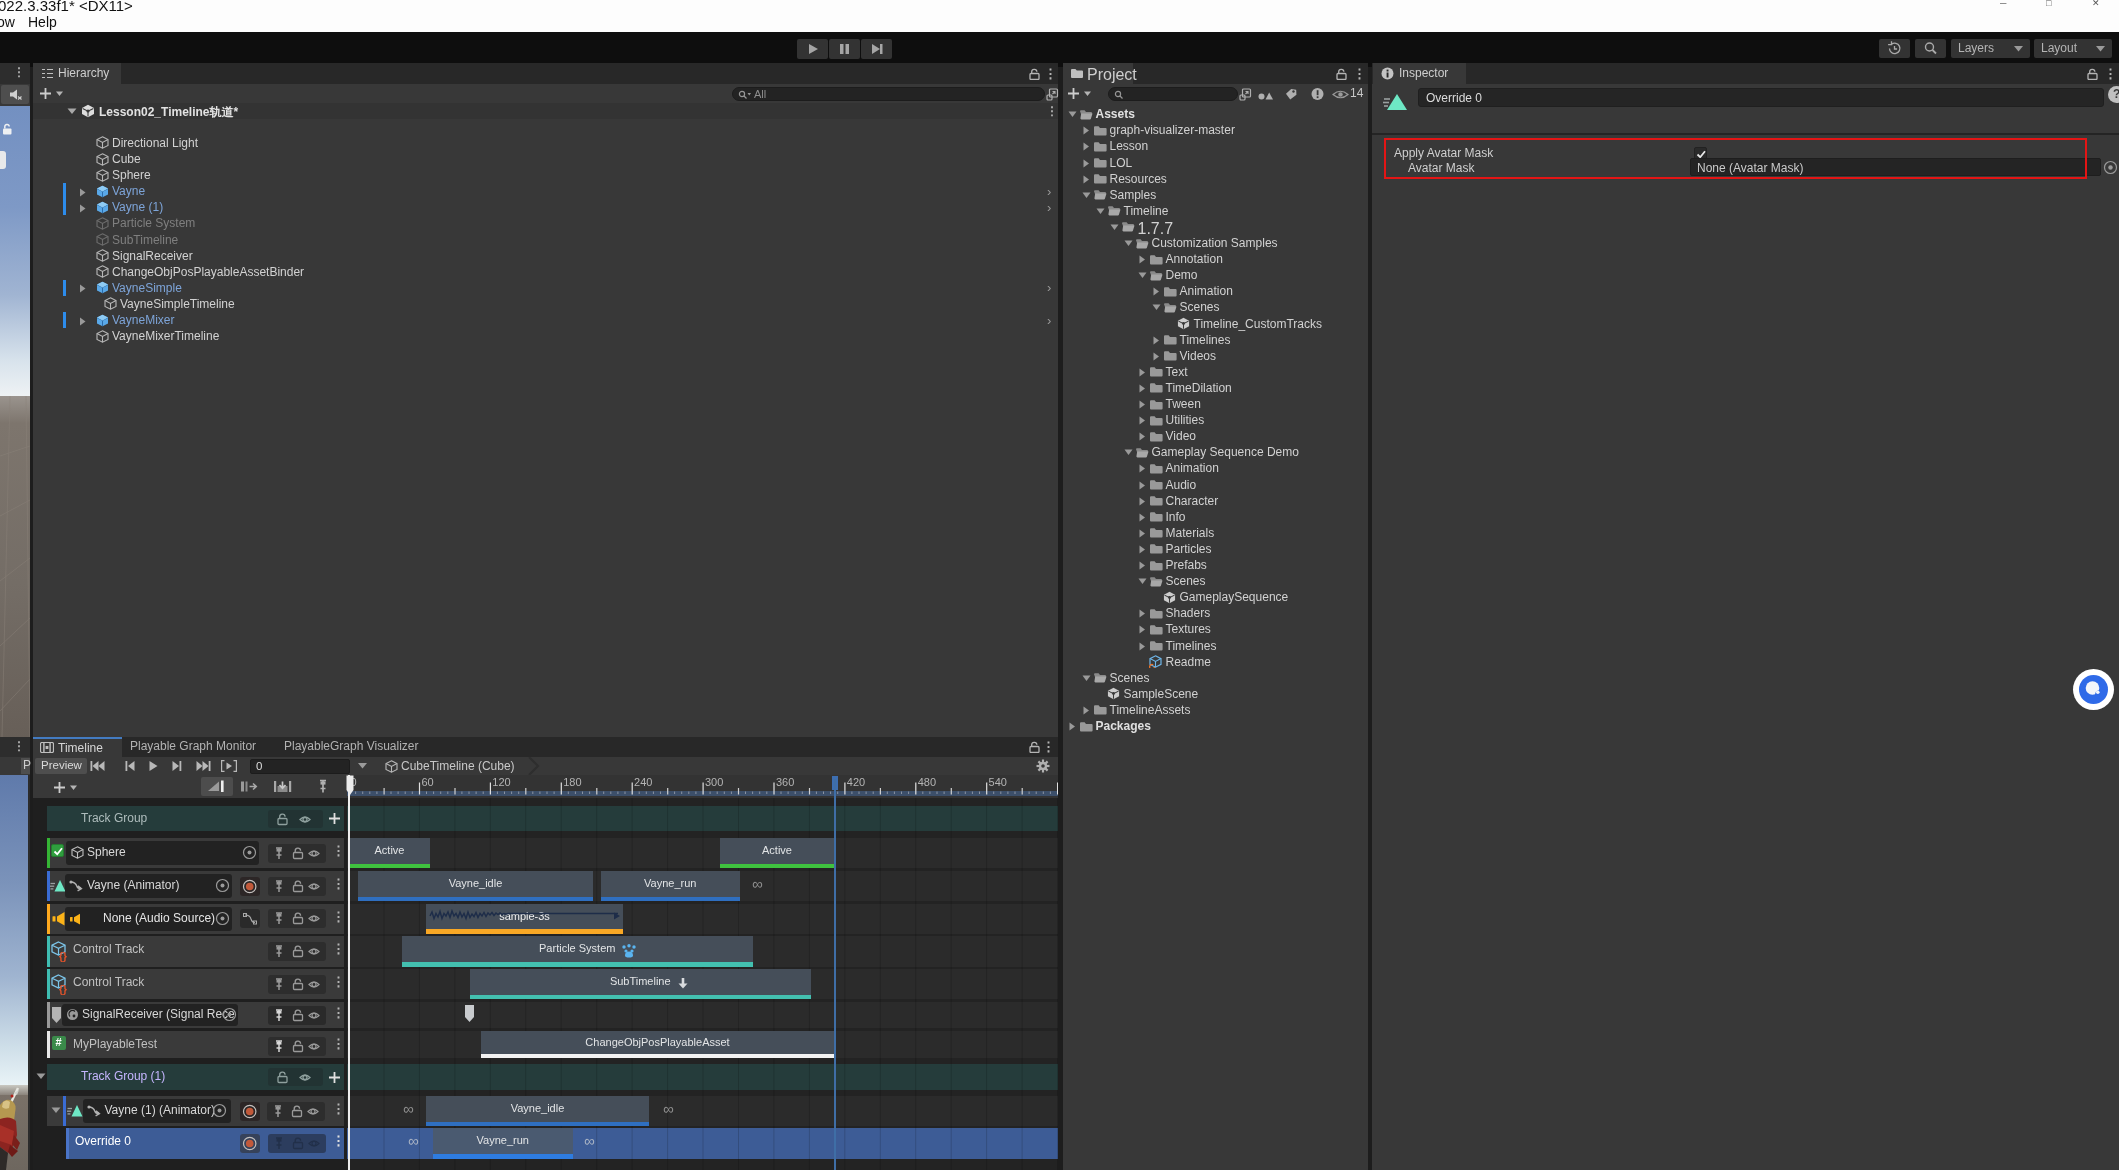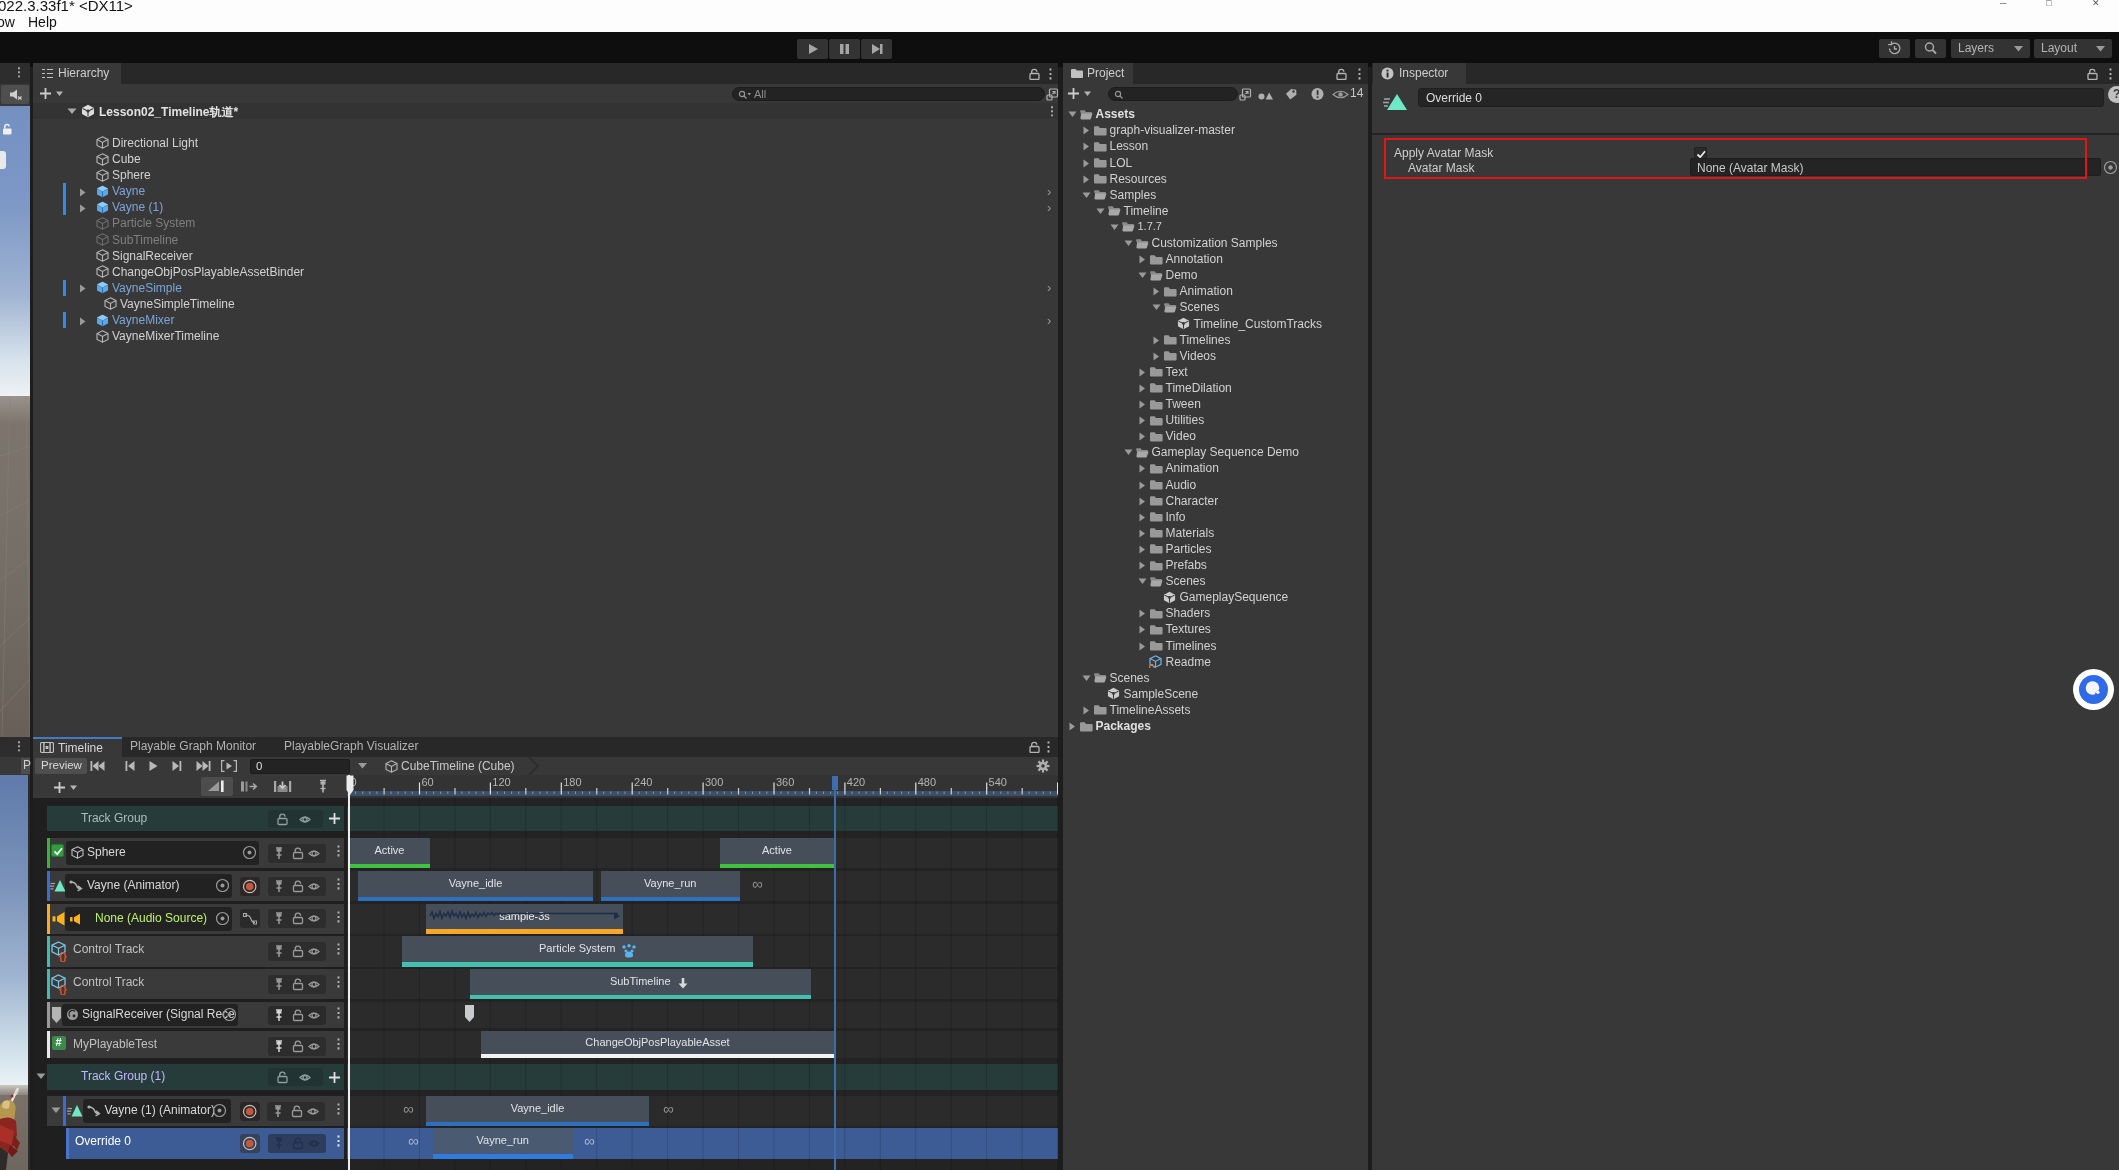--- a/index.html
+++ b/index.html
@@ -624,21 +624,21 @@
             <polygon points="6,5.4 6,10.2 13.5,14.5 13.5,1"></polygon>
           </g>
         </svg>
         <div class="abs" style="left:18px;top:3px;width:167px;height:24px;background:#222222;border-radius:3px;">
           <svg class="abs" style="left:4px;top:6.5px;" width="14" height="12">
             <g fill="#fcb318">
               <rect x="1" y="4" width="2.6" height="4.4" rx="0.5"></rect>
               <polygon points="5,4.2 5,8.2 11,11.5 11,0.8"></polygon>
             </g>
           </svg>
-          <div class="abs" style="left:30px;top:4px;font-size:12px;color:#bef264;">None (Audio Source)</div>
+          <div class="abs" style="left:38px;top:4px;font-size:12px;color:#e5e5e5;">None (Audio Source)</div>
           <svg class="abs" style="left:150px;top:4px;" width="15" height="15">
             <circle cx="7.5" cy="7.5" r="6" fill="none" stroke="#9a9a9a" stroke-width="1.2"></circle>
             <circle cx="7.5" cy="7.5" r="2" fill="#9a9a9a"></circle>
           </svg>
         </div>
         <div class="abs" style="left:193px;top:5.5px;width:19.5px;height:19px;background:#2a2a2a;border-radius:3px;">
           <svg width="19.5" height="19">
             <path d="M5 6 Q10 6 11 10 Q12 13.5 15 13.5" fill="none" stroke="#a8a8a8" stroke-width="1.2"></path>
             <rect x="3.5" y="4.5" width="3" height="3" fill="none" stroke="#a8a8a8" stroke-width="1"></rect>
             <rect x="13.5" y="12" width="3" height="3" fill="none" stroke="#a8a8a8" stroke-width="1"></rect>
@@ -943,21 +943,21 @@
       <svg class="abs" style="left:312.5px;top:38px;" width="8" height="21">
         <path d="M0.5 0.5 h7 v14.5 L4 20 L0.5 15 Z" fill="#ececec"></path>
       </svg>
     </div>
 <div class="abs panel" style="left:1063px;top:63px;width:305px;height:1107px;">
   <div class="abs tabbar" style="left:0;top:0;width:305px;height:21px;">
     <div class="abs tab" style="left:0;top:0;width:70px;height:21px;">
       <svg class="abs" style="left:7px;top:5px;" width="13" height="11">
             <path d="M1 2 a1 1 0 0 1 1-1 h3.4 l1.4 1.6 h5.2 a1 1 0 0 1 1 1 v5.4 a1 1 0 0 1 -1 1 h-10 a1 1 0 0 1 -1-1 z" fill="#c0c0c0"></path>
           </svg>
-      <div class="abs" style="left:24px;top:3px;font-size:12px;color:#cecece;">Project</div>
+      <div class="abs" style="left:24px;top:3px;font-size:16px;color:#cecece;">Project</div>
     </div>
     <svg class="abs" style="left:272px;top:5px;" width="13" height="12">
           <rect x="2" y="5.5" width="9" height="6" rx="1" fill="none" stroke="#b4b4b4" stroke-width="1.3"></rect>
           <path d="M3.7 5.5 v-1.4 a2.6 2.6 0 0 1 5.2 -0.4" fill="none" stroke="#b4b4b4" stroke-width="1.3"></path>
         </svg>
     <div class="abs dots3" style="left:290px;top:3px;font-size:13px;">⋮</div>
   </div>
   <div class="abs" style="left:0;top:21px;width:305px;height:19px;background:#383838;">
     <svg class="abs" style="left:4px;top:3px;" width="26" height="13">
           <path d="M6.5 1 v11 M1 6.5 h11" stroke="#cccccc" stroke-width="1.8"></path>
@@ -1061,21 +1061,21 @@
         <div class="abs" style="left:60.5px;top:1px;font-size:12px;color:#d2d2d2;">Timeline</div>
       </div>
 <div class="abs" style="left:0;top:155.9px;width:305px;height:16.1px;">
         <svg class="abs" style="left:47px;top:5px;" width="9" height="7">
           <polygon points="0.5,0.5 8.5,0.5 4.5,6" fill="#9a9a9a"></polygon>
         </svg>
         <svg class="abs" style="left:58px;top:2.5px;" width="15" height="11">
           <path d="M1 2.2 a1 1 0 0 1 1-1 h3.6 l1.4 1.7 h5 a1 1 0 0 1 1 1 v1 h-11 z" fill="#8a8a8a"></path>
           <path d="M2.2 4.5 h11.3 l-1.6 5.2 a1 1 0 0 1 -1 .7 h-8.5 a1 1 0 0 1 -1-.8 z" fill="#a8a8a8"></path>
         </svg>
-        <div class="abs" style="left:74.5px;top:1px;font-size:11px;color:#d2d2d2;">1.7.7</div>
+        <div class="abs" style="left:74.5px;top:1px;font-size:16px;color:#d2d2d2;">1.7.7</div>
       </div>
 <div class="abs" style="left:0;top:172.0px;width:305px;height:16.1px;">
         <svg class="abs" style="left:61px;top:5px;" width="9" height="7">
           <polygon points="0.5,0.5 8.5,0.5 4.5,6" fill="#9a9a9a"></polygon>
         </svg>
         <svg class="abs" style="left:72px;top:2.5px;" width="15" height="11">
           <path d="M1 2.2 a1 1 0 0 1 1-1 h3.6 l1.4 1.7 h5 a1 1 0 0 1 1 1 v1 h-11 z" fill="#8a8a8a"></path>
           <path d="M2.2 4.5 h11.3 l-1.6 5.2 a1 1 0 0 1 -1 .7 h-8.5 a1 1 0 0 1 -1-.8 z" fill="#a8a8a8"></path>
         </svg>
         <div class="abs" style="left:88.5px;top:1px;font-size:12px;color:#d2d2d2;">Customization Samples</div>

